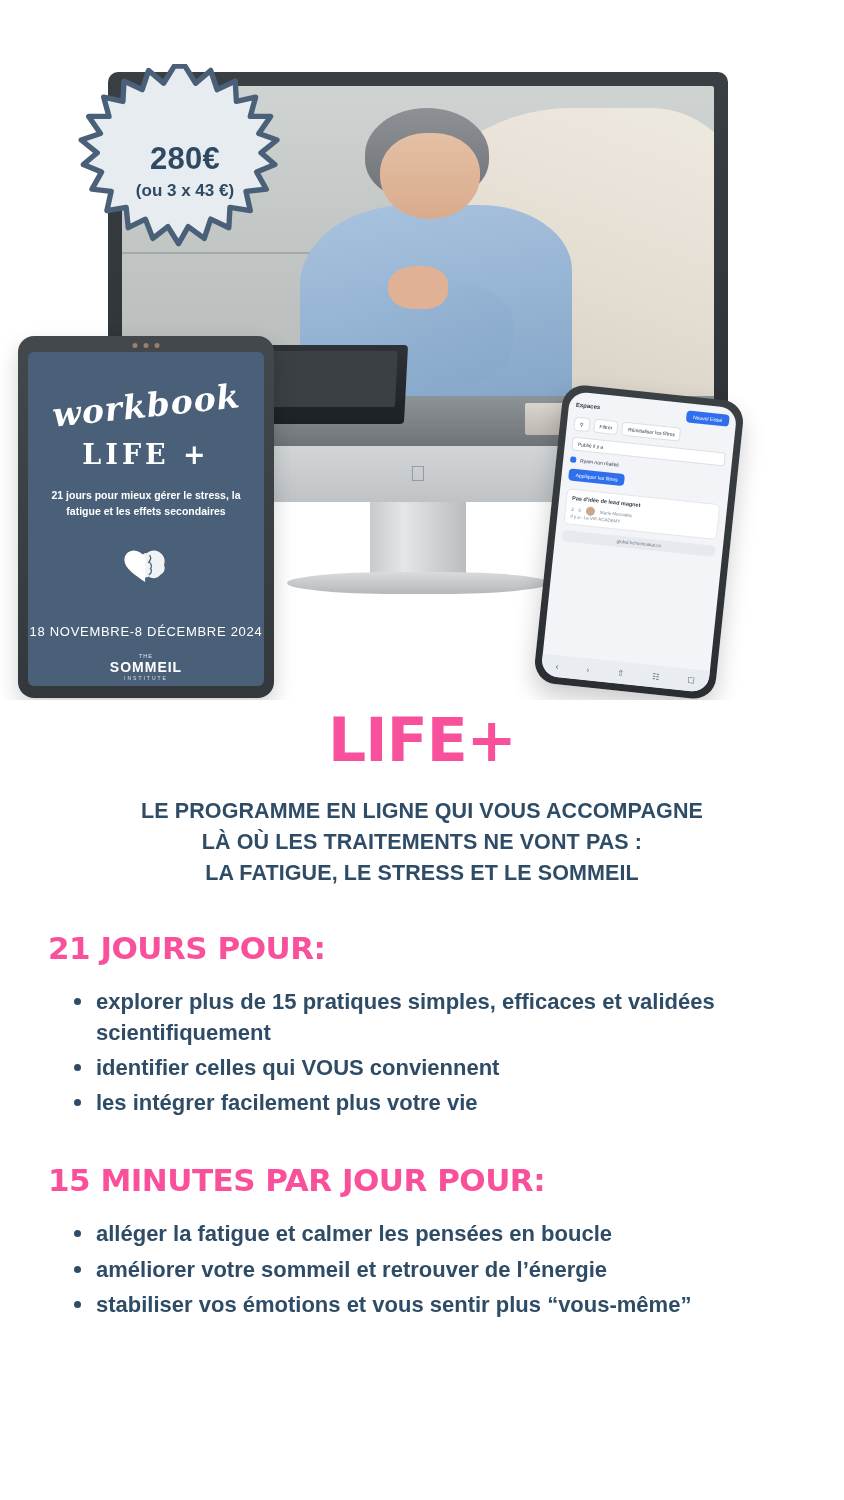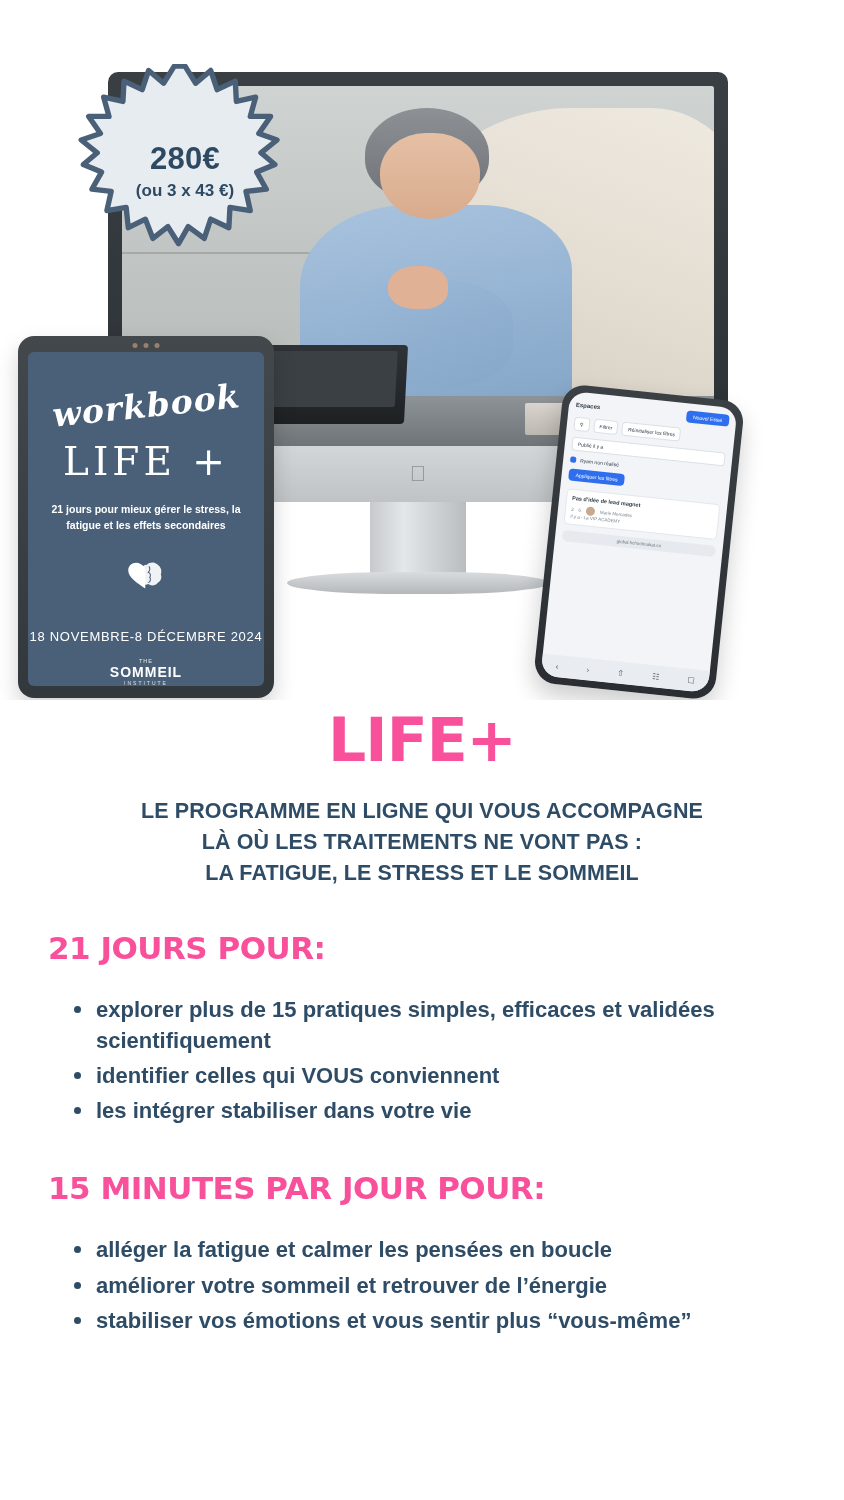--- a/index.html
+++ b/index.html
@@ -255,23 +255,23 @@
     font-family: "DejaVu Serif", serif;
     font-style: italic;
     font-weight: 700;
     font-size: 33px;
     letter-spacing: 1px;
     transform: rotate(-6deg);
     margin-bottom: 14px;
   }
   .wb-life {
     font-family: "DejaVu Serif", serif;
-    font-size: 39px;
+    font-size: 27px;
     letter-spacing: 4px;
-    font-weight: 400;
+    font-weight: 700;
     margin-bottom: 18px;
   }
   .wb-desc {
     font-size: 10.5px;
     font-weight: 700;
     line-height: 1.5;
     text-align: center;
     max-width: 200px;
     margin-bottom: 22px;
   }
@@ -393,21 +393,21 @@
   .section-head {
     color: #f9509b;
     font-family: "DejaVu Sans", sans-serif;
     font-weight: 700;
     font-size: 31px;
     letter-spacing: -.5px;
     padding-left: 8px;
   }
   ul.bullets {
     list-style: none;
-    margin-top: 28px;
+    margin-top: 20px;
     padding-left: 30px;
   }
   ul.bullets li {
     position: relative;
     color: #2f4c66;
     font-weight: 700;
     font-size: 22px;
     line-height: 1.42;
     padding-left: 26px;
     margin-bottom: 4px;
@@ -541,21 +541,21 @@
       <div>LE PROGRAMME EN LIGNE QUI VOUS ACCOMPAGNE</div>
       <div>LÀ OÙ LES TRAITEMENTS NE VONT PAS :</div>
       <div>LA FATIGUE, LE STRESS ET LE SOMMEIL</div>
     </div>
 
     <div class="section">
       <div class="section-head">21 JOURS POUR:</div>
       <ul class="bullets">
         <li>explorer plus de 15 pratiques simples, efficaces et validées scientifiquement</li>
         <li>identifier celles qui VOUS conviennent</li>
-        <li>les intégrer stabiliser dans votre vie</li>
+        <li>les intégrer facilement plus votre vie</li>
       </ul>
     </div>
 
     <div class="section second">
       <div class="section-head">15 MINUTES PAR JOUR POUR:</div>
       <ul class="bullets">
         <li>alléger la fatigue et calmer les pensées en boucle</li>
         <li>améliorer votre sommeil et retrouver de l’énergie</li>
         <li>stabiliser vos émotions et vous sentir plus “vous-même”</li>
       </ul>

